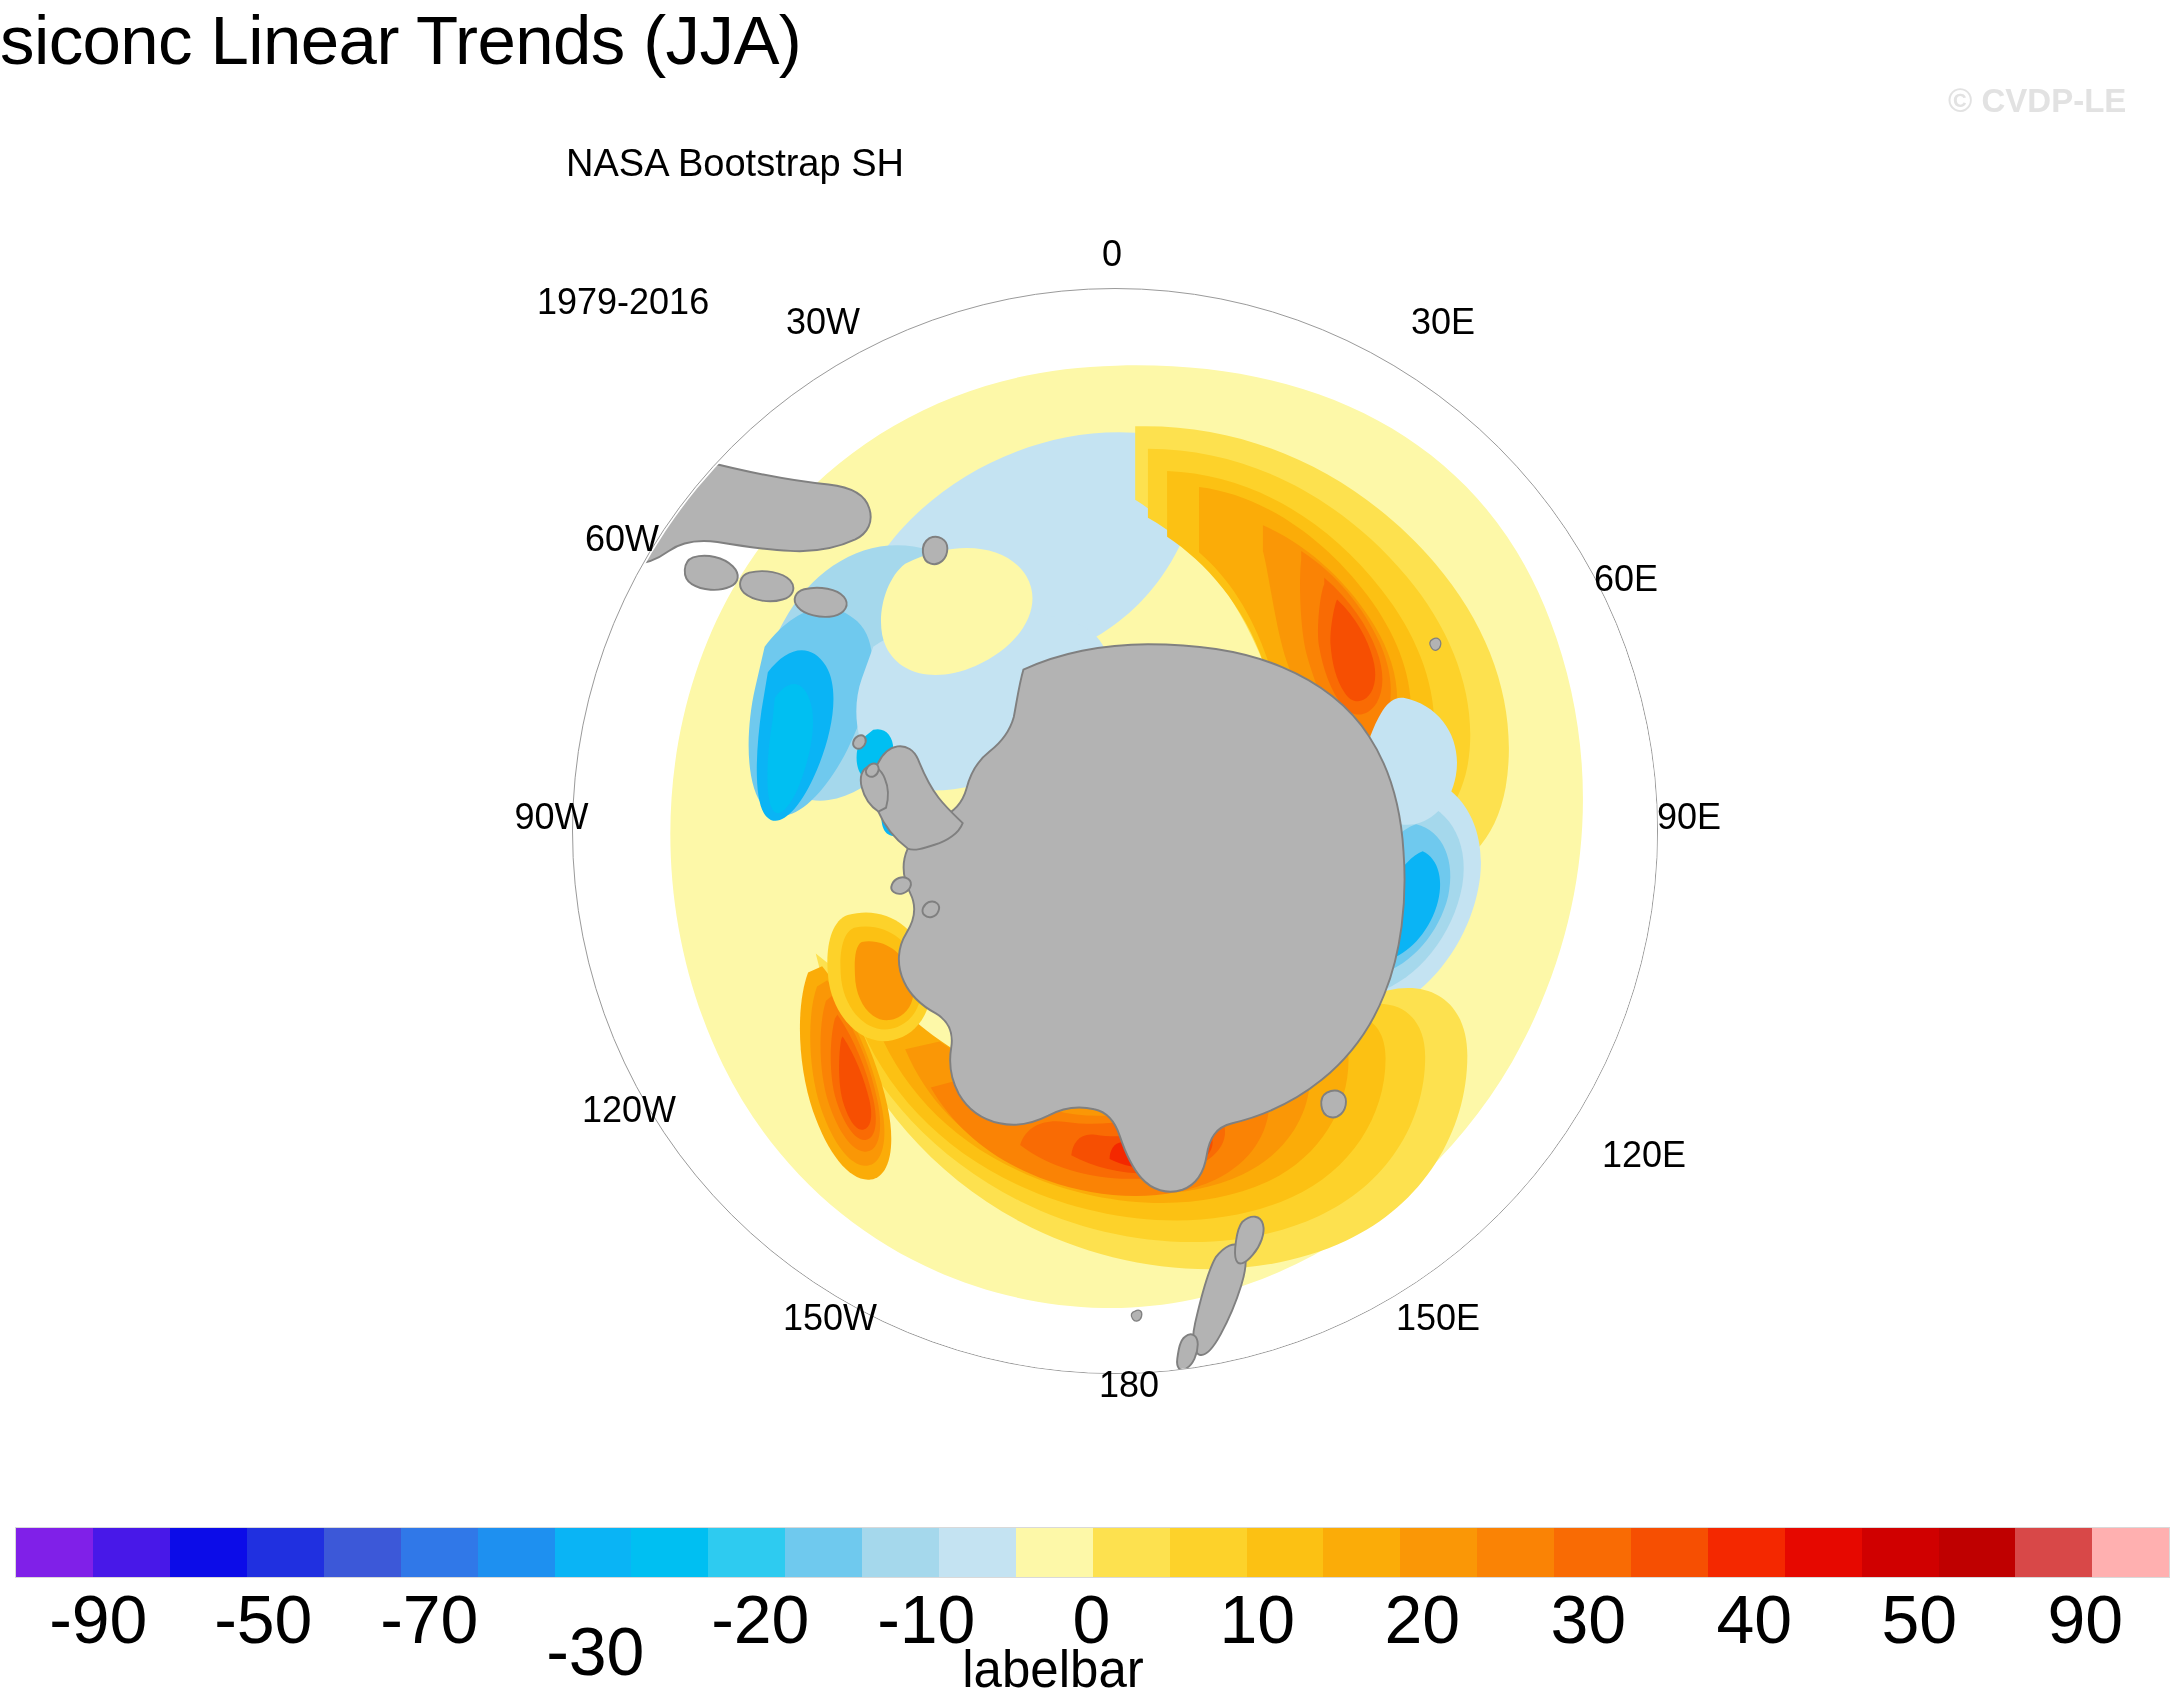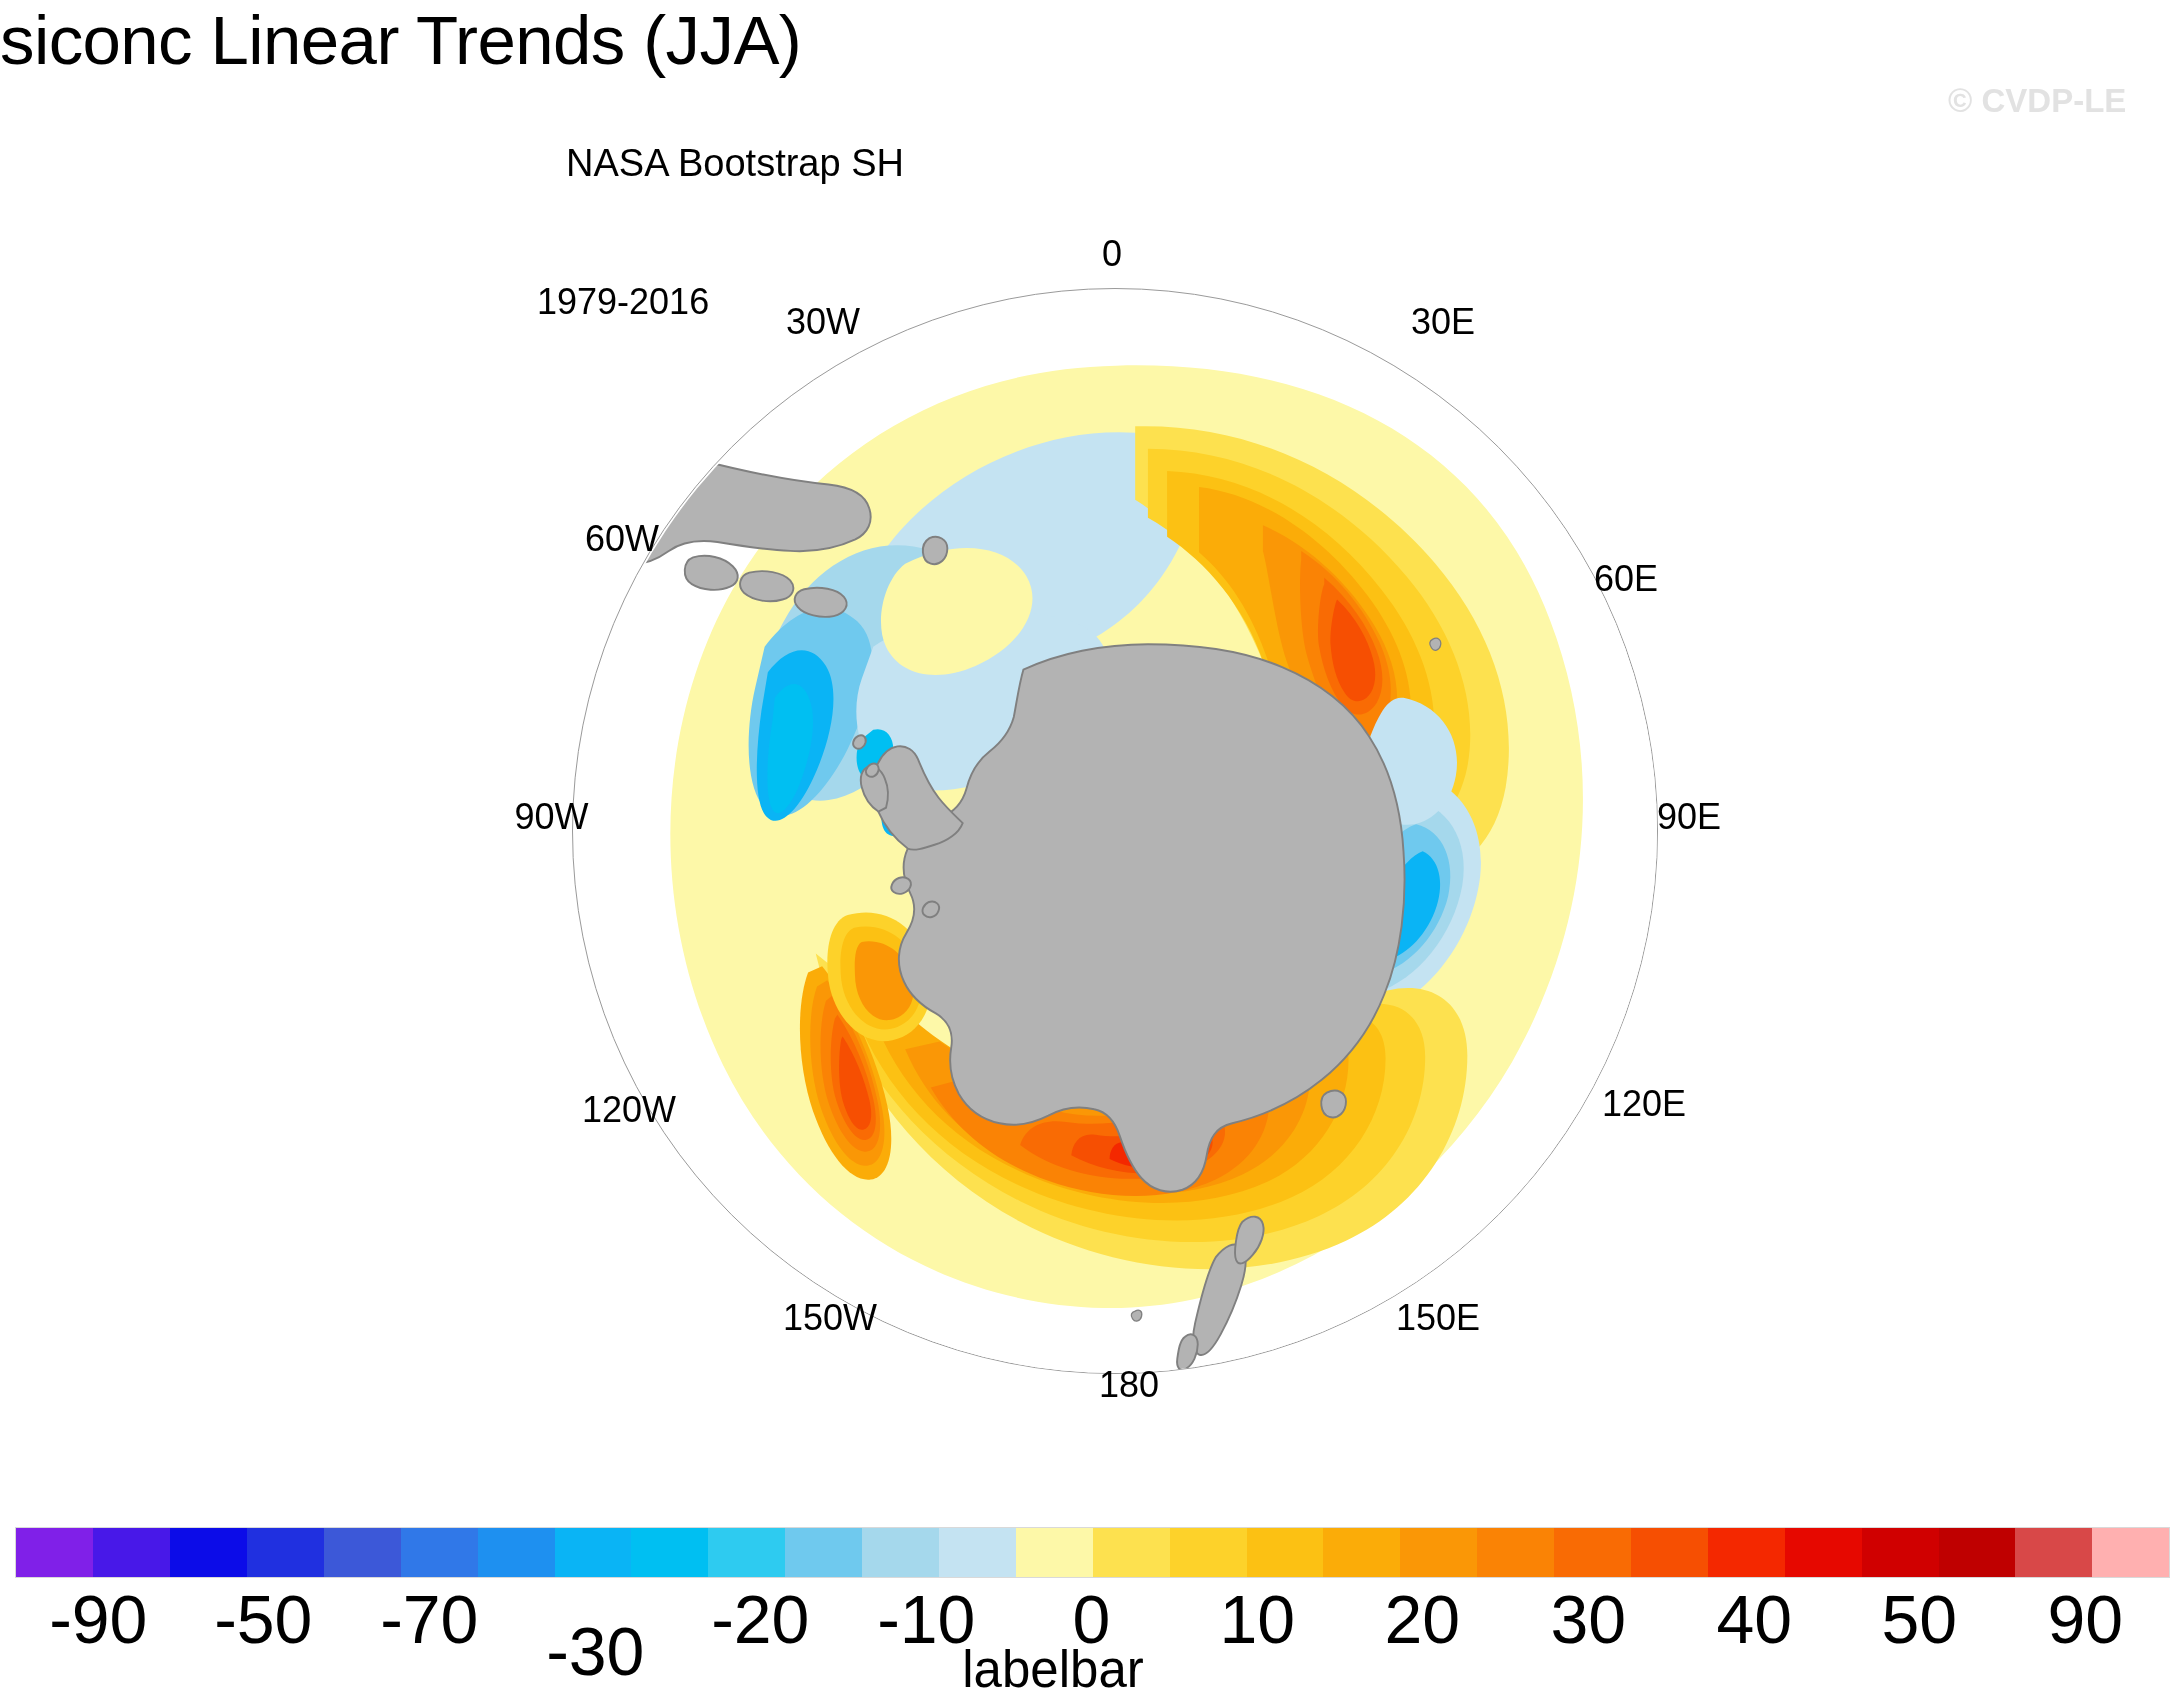--- a/index.html
+++ b/index.html
@@ -375,21 +375,21 @@
           <path d="M1346,548 C1354,544 1360,550 1358,558 C1356,566 1348,568 1344,562 C1340,556 1340,551 1346,548 Z" fill="#b3b3b3" stroke="#808080" stroke-width="2"></path>
         </g>
       </svg>
     </div>
   </div>
 
   <div class="lon-label" style="left:562px;top:-25.6px;">0</div>
   <div class="lon-label" style="left:843px;top:42px;margin-left:28px;">30E</div>
   <div class="lon-label" style="left:1054px;top:259px;margin-top:40px;">60E</div>
   <div class="lon-label" style="left:1117px;top:537px;">90E</div>
-  <div class="lon-label" style="left:1062px;top:824px;">120E</div>
+  <div class="lon-label" style="left:1062px;top:875px;">120E</div>
   <div class="lon-label" style="left:856px;top:1038px;">150E</div>
   <div class="lon-label" style="left:559px;top:1105px;">180</div>
   <div class="lon-label" style="left:243px;top:1038px;">150W</div>
   <div class="lon-label" style="left:42px;top:830px;">120W</div>
   <div class="lon-label" style="left:-25.6px;top:537px;">90W</div>
   <div class="lon-label" style="left:45px;top:259px;">60W</div>
   <div class="lon-label" style="left:246px;top:42px;">30W</div>
 </div>
 
 <div class="abs" id="labelbar">

